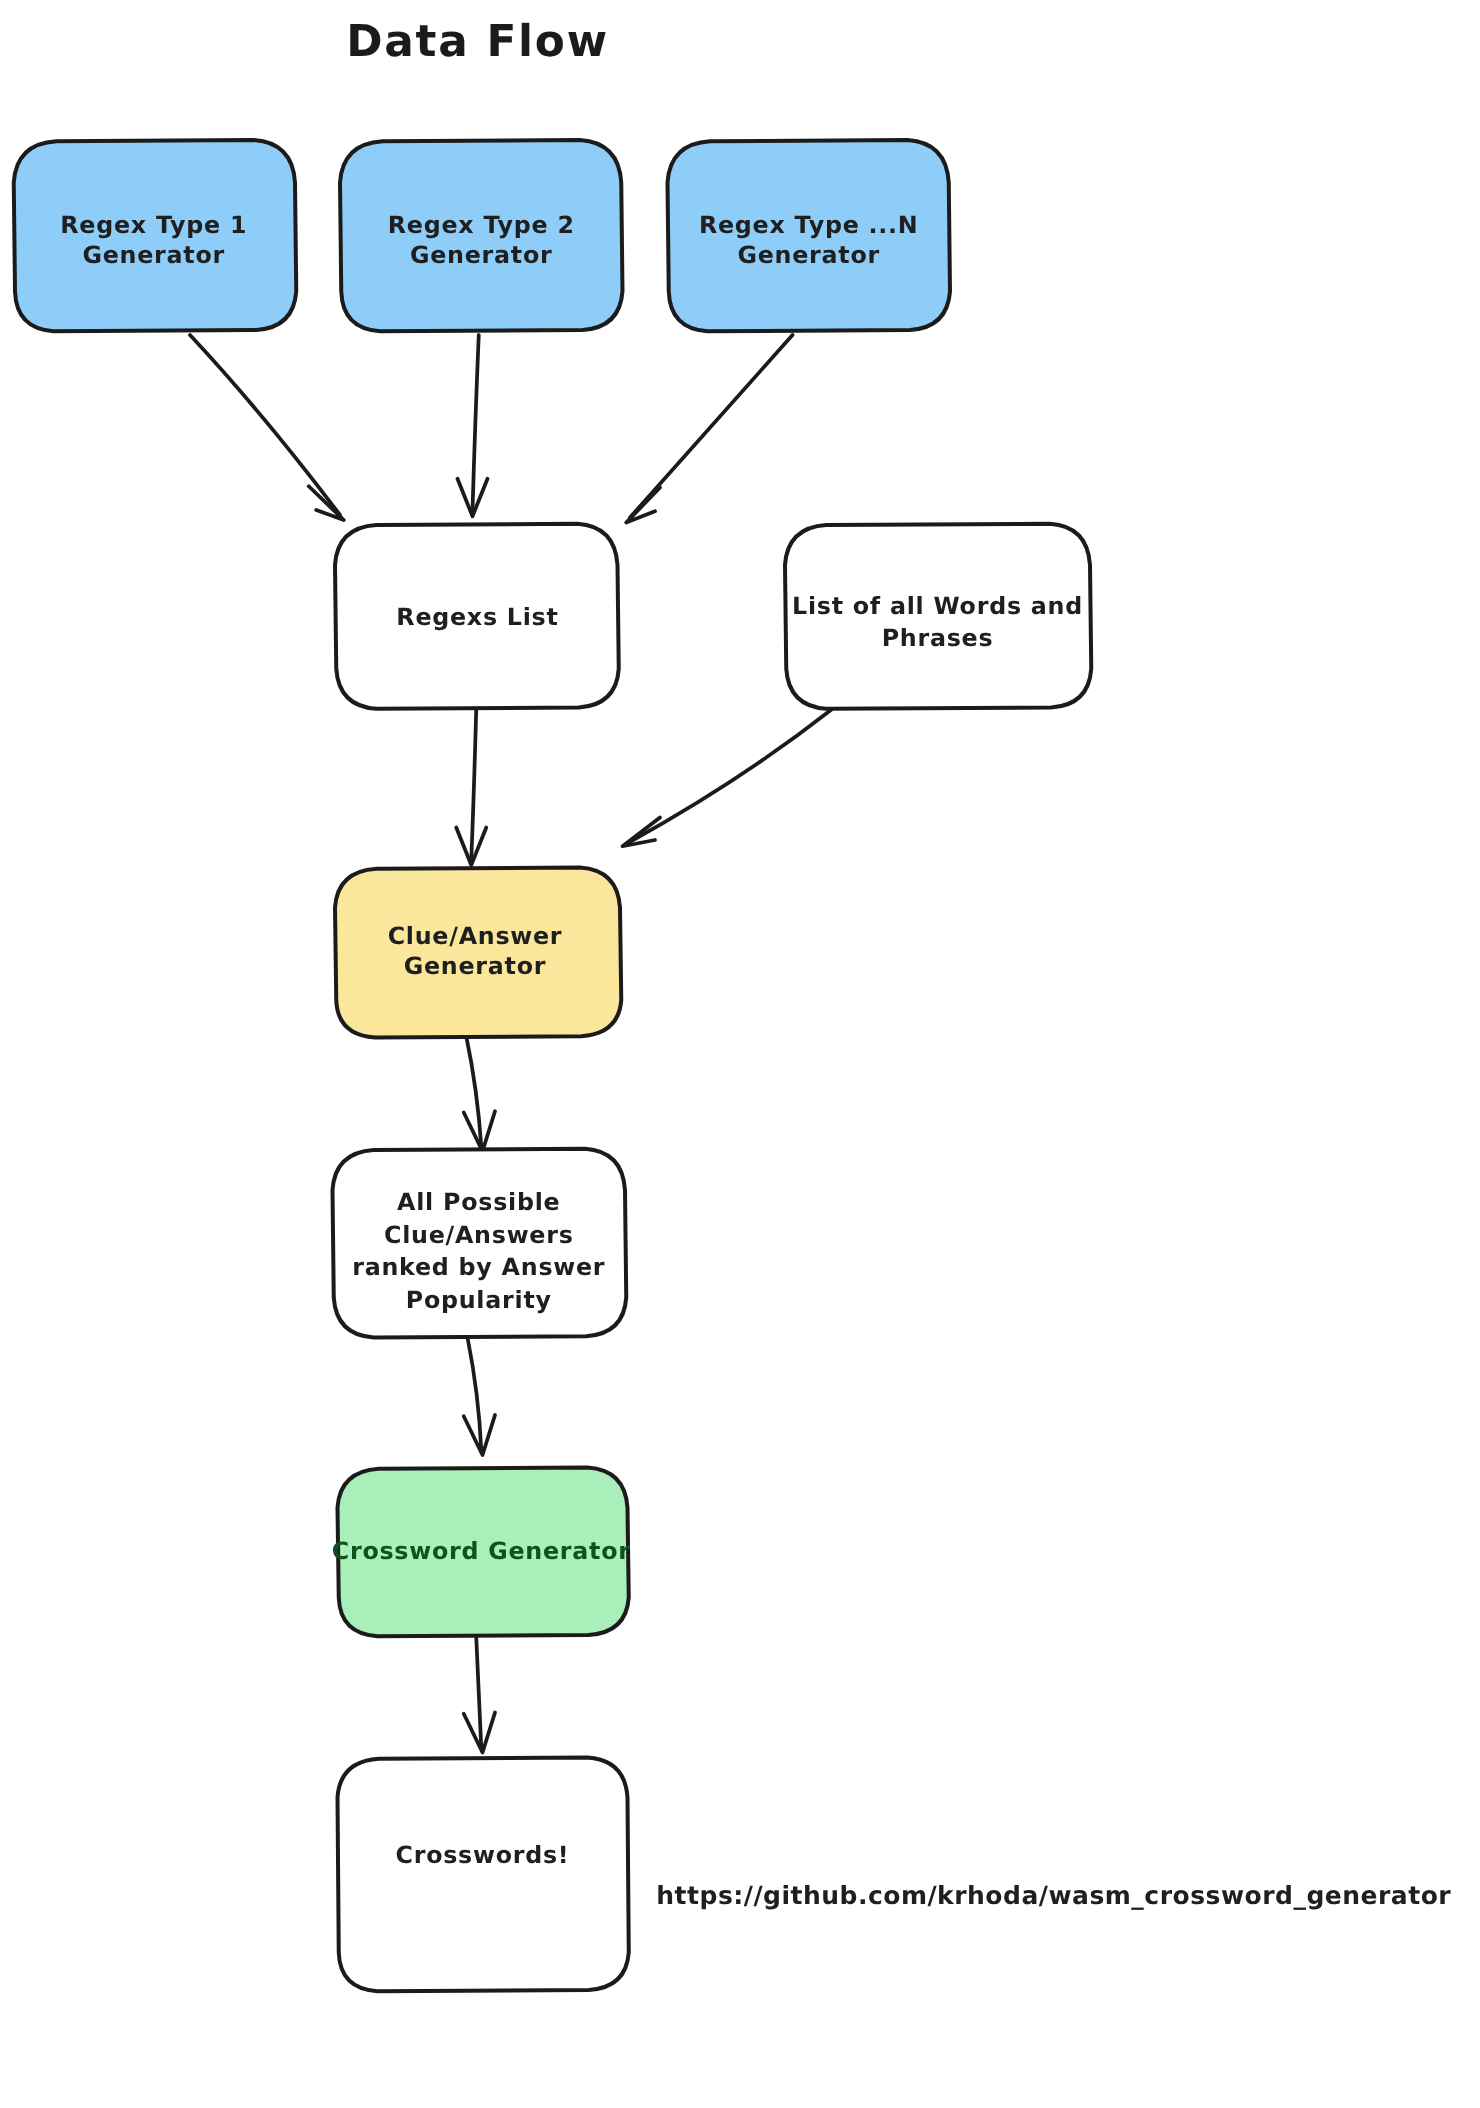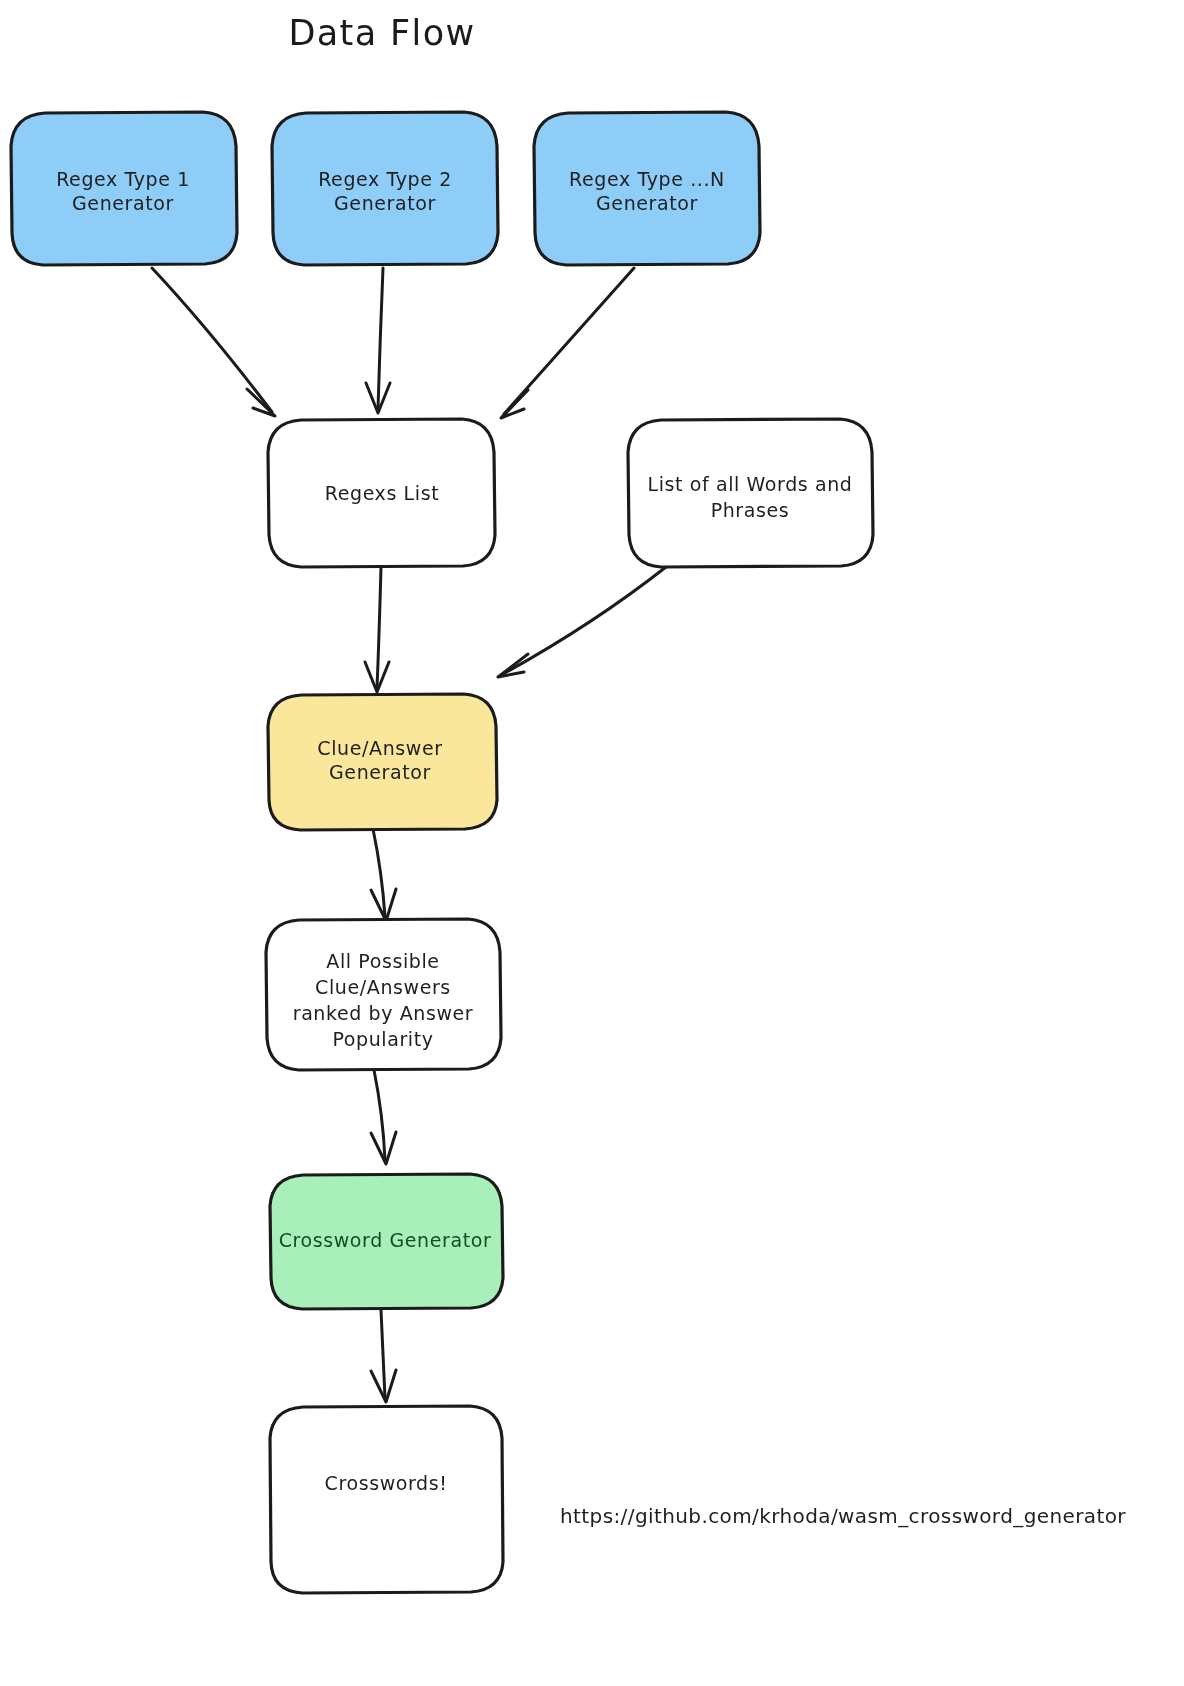--- a/index.html
+++ b/index.html
@@ -12,20 +12,21 @@
     height: 1686px;
     position: relative;
     font-family: "DejaVu Sans", sans-serif;
     overflow: hidden;
   }
   #diagram-root {
     position: absolute;
     inset: 0;
     width: 1184px;
     height: 1686px;
+    font-weight: bold;
   }
   svg.flow {
     display: block;
     width: 1184px;
     height: 1686px;
   }
   .node-shape {
     stroke: #1b1b1b;
     stroke-width: 3.2;
     stroke-linejoin: round;

